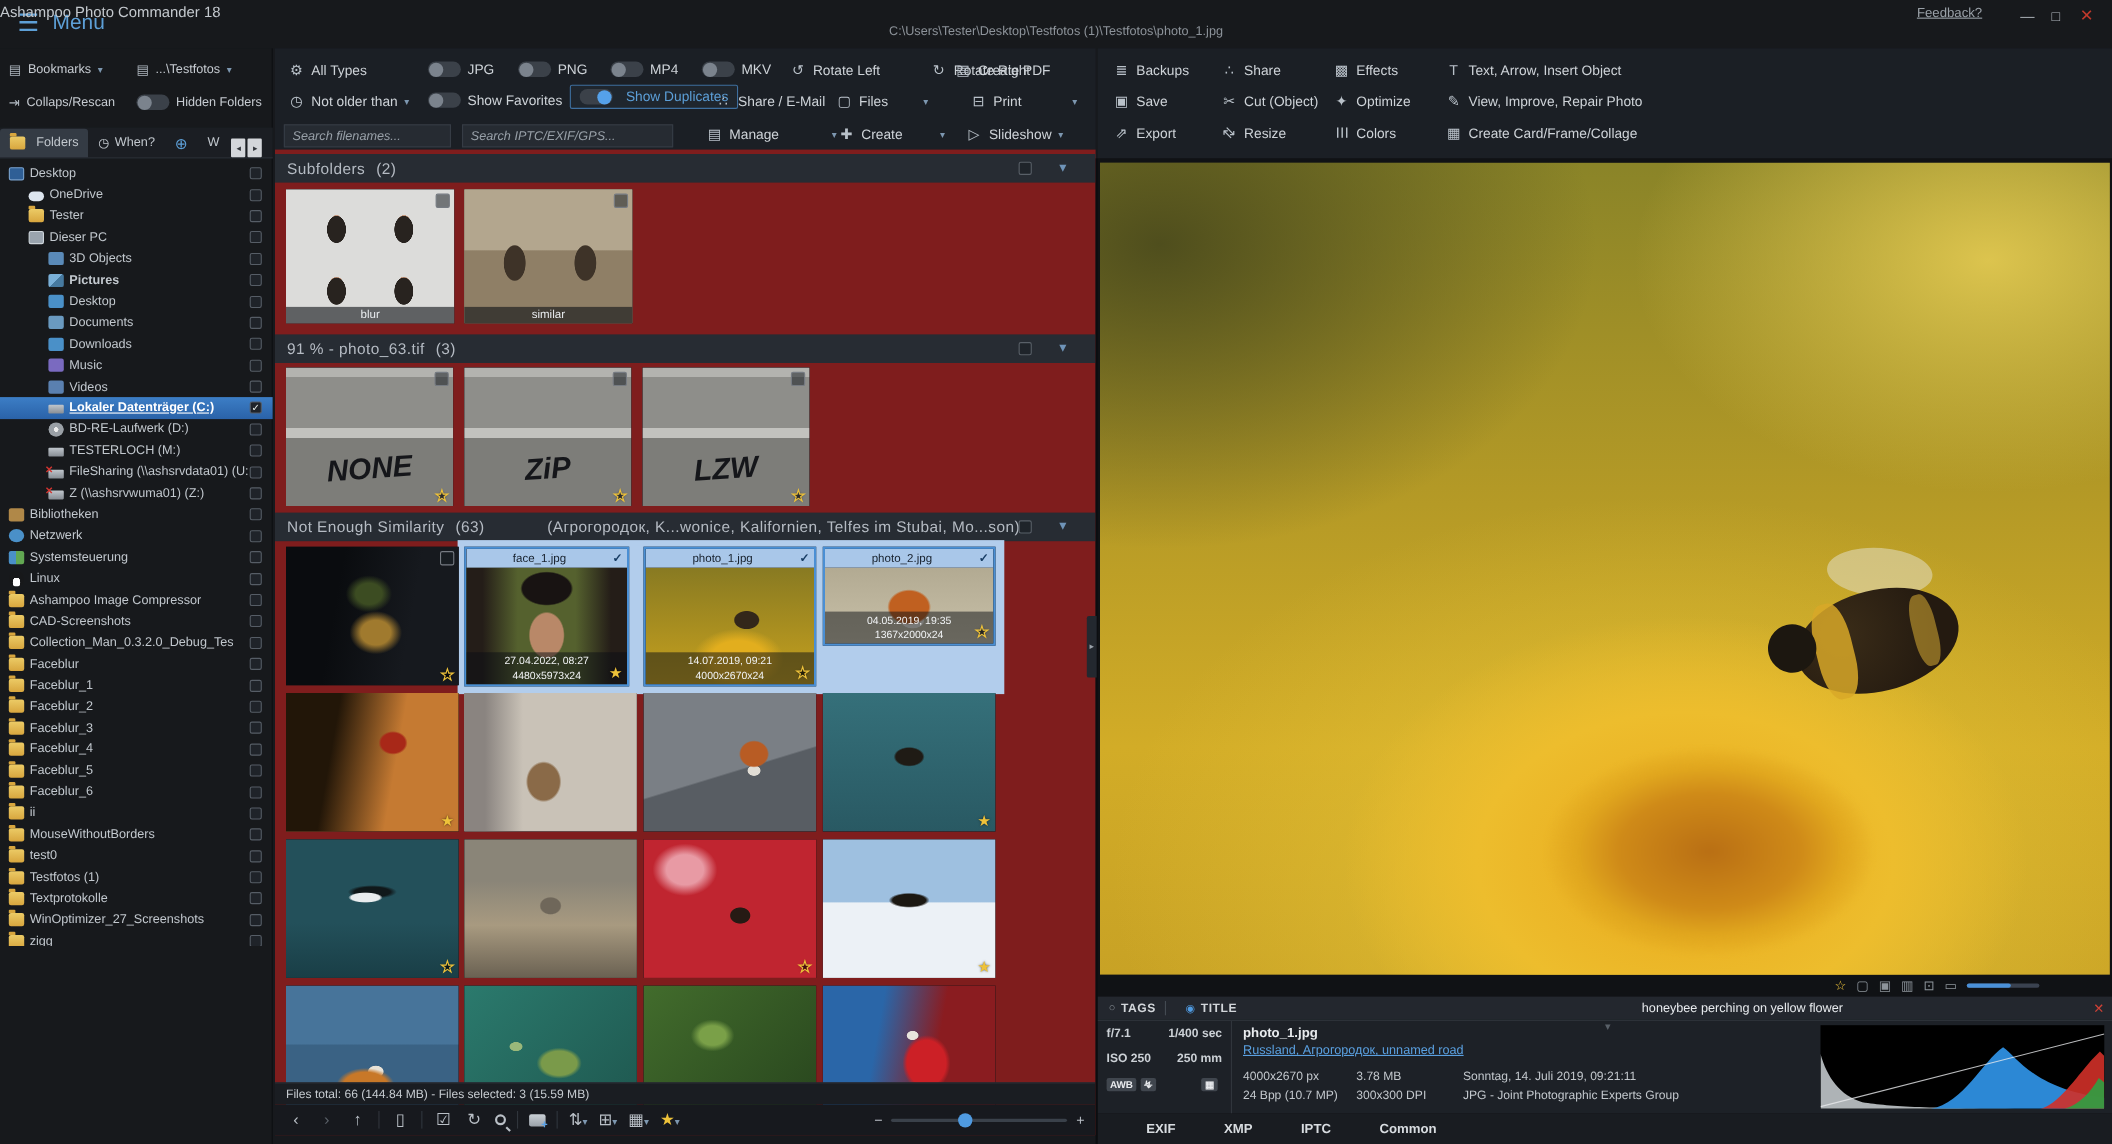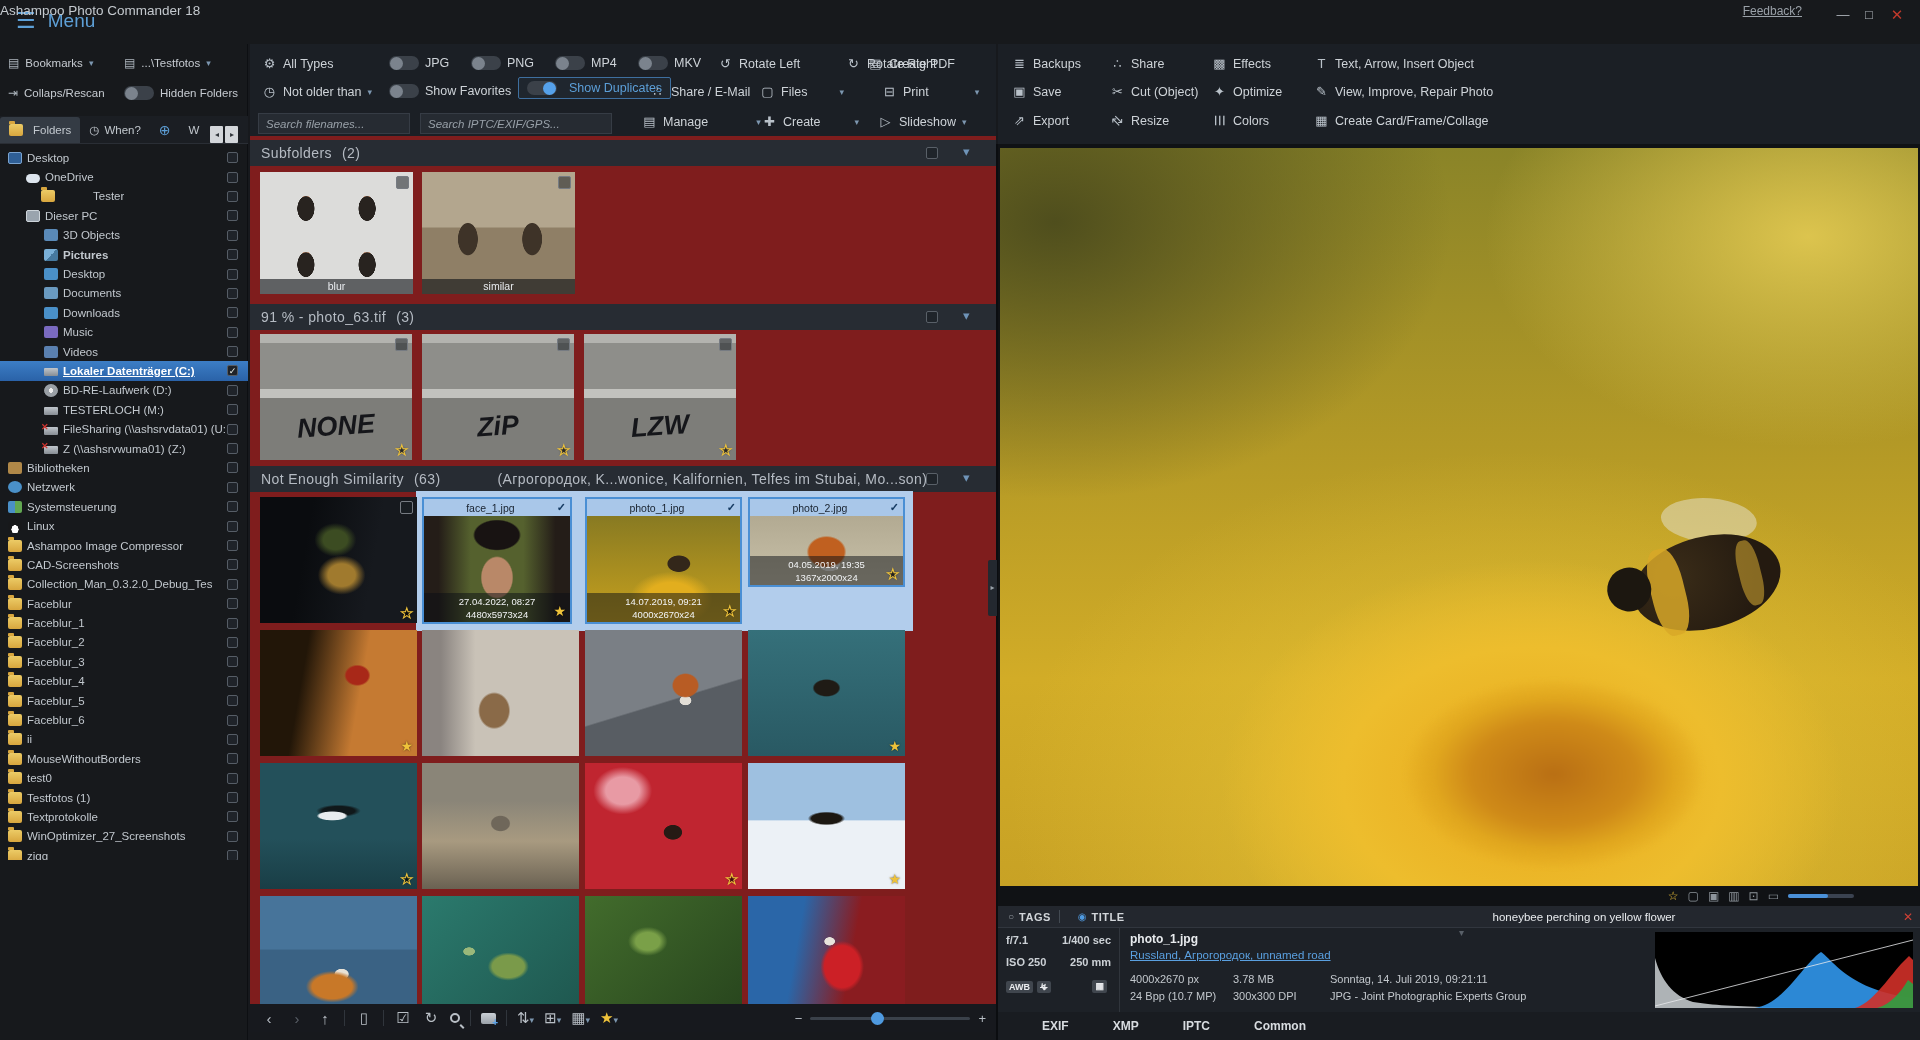--- a/index.html
+++ b/index.html
@@ -171,20 +171,21 @@
 <body>
 
 <div class="app">
 
   <div id="titlebar">
     <div id="menu-btn">
       <span class="burger">☰</span>
       <span>Menu</span>
     </div>
     <div id="win-title">Ashampoo Photo Commander 18</div>
+    <div id="win-path">C:\Users\Tester\Desktop\Testfotos (1)\Testfotos\photo_1.jpg</div>
     <a id="feedback">Feedback?</a>
     <div class="winctl" id="min-btn">—</div>
     <div class="winctl" id="max-btn">□</div>
     <div class="winctl" id="close-btn">✕</div>
   </div>
 
   <div id="sidebar">
     <div class="sbtn" style="left:8px;top:12px;">
       <span class="gi">▤</span>
       <span>Bookmarks</span>
@@ -225,21 +226,21 @@
         <div class="trow" style="padding-left: 8px;">
           <span class="ti i-desktop"></span>
           <span class="tlabel">Desktop</span>
           <span class="tcheck"></span>
         </div>
         <div class="trow" style="padding-left: 26px;">
           <span class="ti i-cloud"></span>
           <span class="tlabel">OneDrive</span>
           <span class="tcheck"></span>
         </div>
-        <div class="trow" style="padding-left: 41px; gap: 33px;">
+        <div class="trow" style="padding-left: 26px;">
           <span class="ti i-folder"></span>
           <span class="tlabel">Tester</span>
           <span class="tcheck"></span>
         </div>
         <div class="trow" style="padding-left: 26px;">
           <span class="ti i-computer"></span>
           <span class="tlabel">Dieser PC</span>
           <span class="tcheck"></span>
         </div>
         <div class="trow" style="padding-left: 44px;">
@@ -674,20 +675,21 @@
         <div class="cell" style="left: 172px; top: 760px; width: 157px; height: 126px;">
           <div class="thumb-art turtle-thumb"></div>
         </div>
         <div class="cell" style="left: 335px; top: 760px; width: 157px; height: 126px;">
           <div class="thumb-art foliage-thumb"></div>
         </div>
         <div class="cell" style="left: 498px; top: 760px; width: 157px; height: 126px;">
           <div class="thumb-art parrot-thumb"></div>
         </div>
       </div>
+    <div id="statusbar">Files total: 66 (144.84 MB) - Files selected: 3 (15.59 MB)</div>
     <div id="btoolbar">
       <span class="gi">‹</span>
       <span class="gi dim">›</span>
       <span class="gi">↑</span>
       <span class="vsep"></span>
       <span class="gi">▯</span>
       <span class="vsep"></span>
       <span class="gi">☑</span>
       <span class="gi">↻</span>
       <span class="mag"></span>

